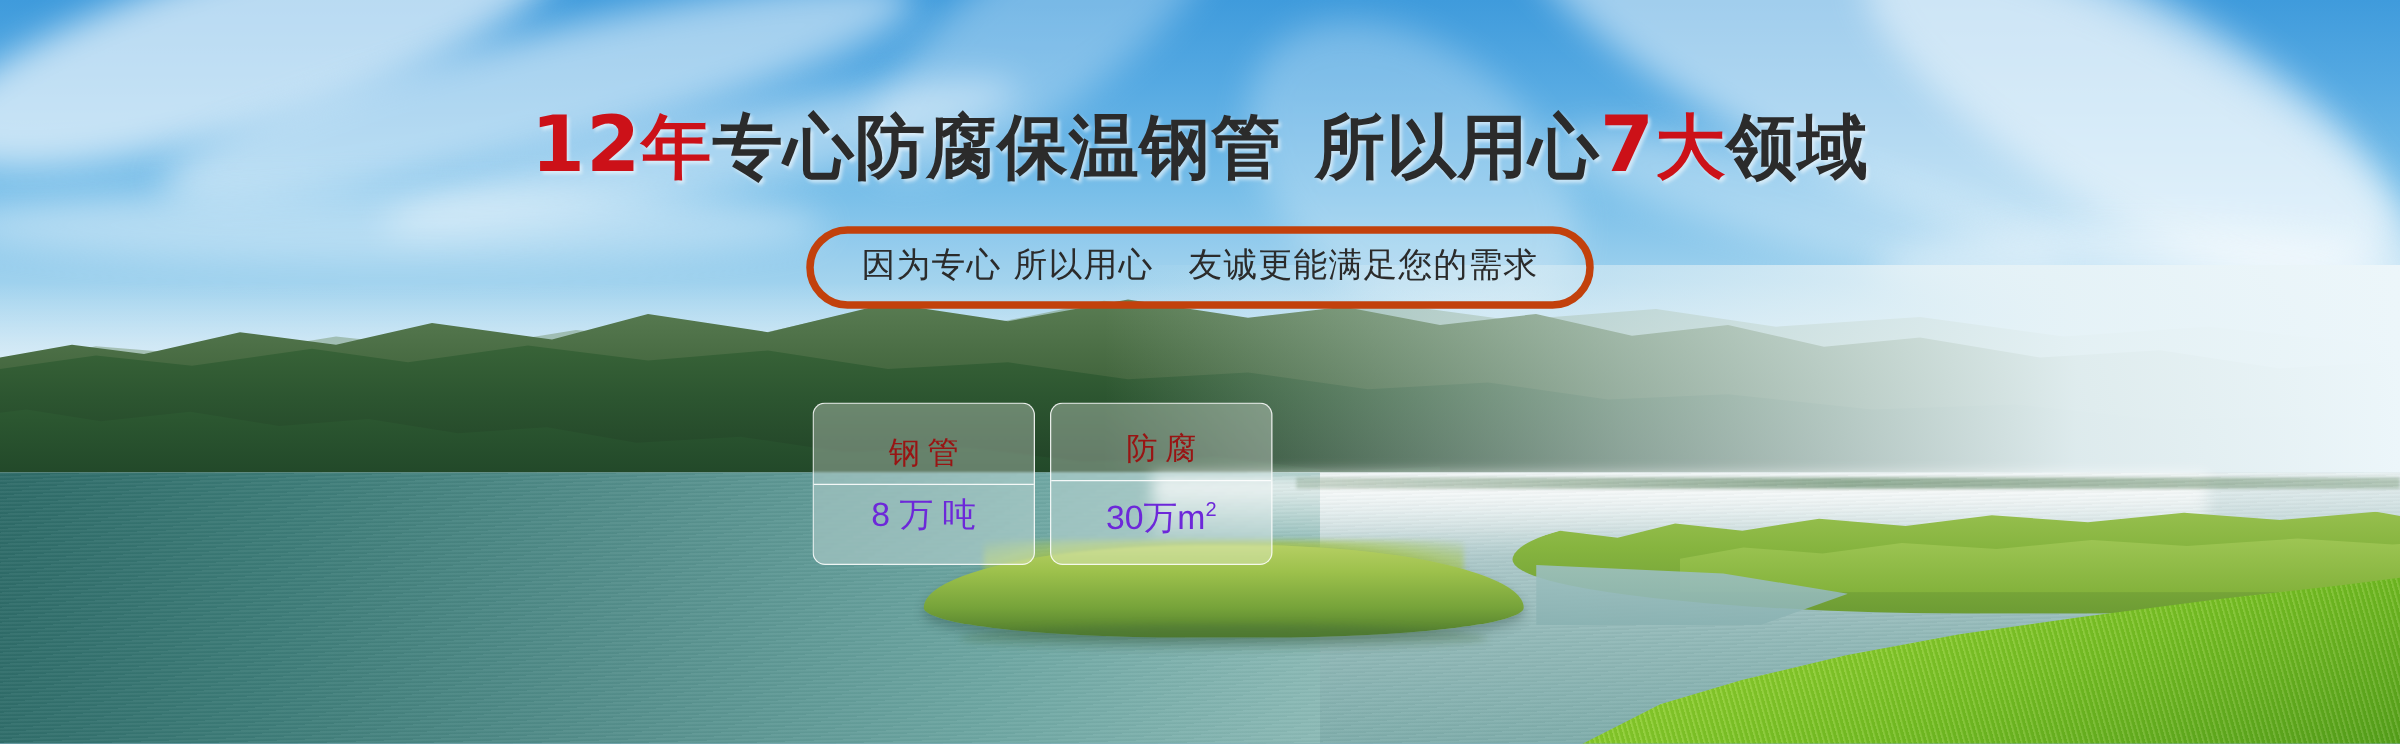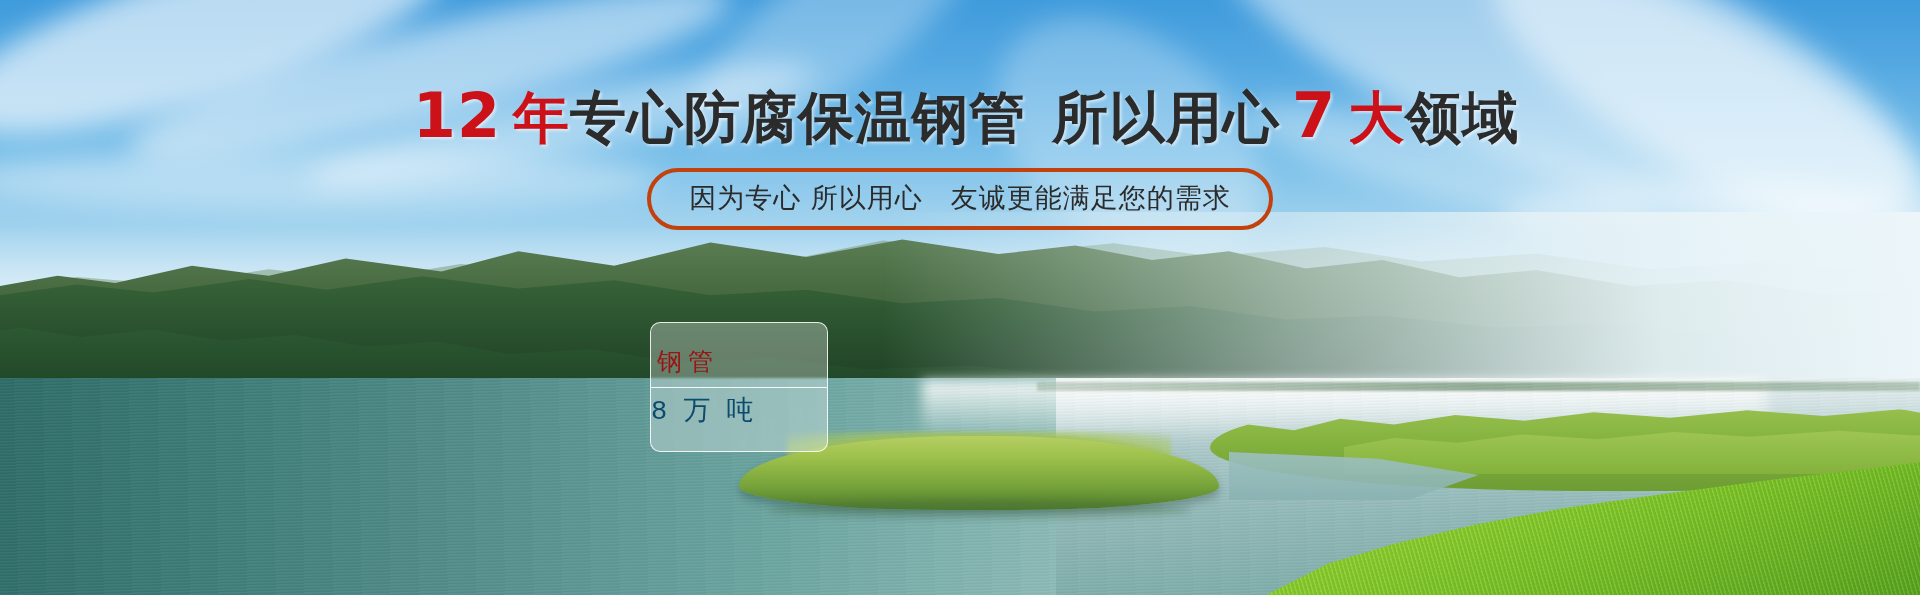--- a/index.html
+++ b/index.html
@@ -157,80 +157,81 @@
     text-align:center;
     font-family:"DejaVu Sans","Liberation Sans",sans-serif;
     font-weight:bold;
     font-size:56px;
     line-height:62px;
     letter-spacing:1px;
     color:#2b2b2b;
     text-shadow:2px 2px 3px rgba(255,255,255,.55);
     white-space:nowrap;
   }
-  .headline .hl-red{color:#cc1118;margin-left:12px;}
+  .headline .hl-red{color:#cc1118;}
   .headline .hl-num{font-size:62px;}
   .headline .hl-gap{display:inline-block;width:26px;}
 
   .subtitle-wrap{
     position:absolute;left:0;top:168px;width:100%;
     text-align:center;
   }
   .subtitle{
     display:inline-block;
     padding:9px 38px 11px;
-    border:4px solid #c2410c;
+    border:6px solid #c2410c;
     border-radius:34px;
     font-family:"DejaVu Sans","Liberation Sans",sans-serif;
     font-size:27px;
     line-height:34px;
     color:#2b2b2b;
     letter-spacing:1px;
     white-space:nowrap;
     background:rgba(255,255,255,.05);
+    margin-top:13px;
   }
 
   
   .cards{
     position:absolute;left:650px;top:322px;
     display:flex;
     gap:12px;
   }
   .card{
     position:relative;
     width:176px;
     height:128px;
     border-radius:10px;
     border:1px solid rgba(255,255,255,.85);
     background:rgba(255,255,255,.30);
     backdrop-filter:blur(1px);
     display:flex;
     flex-direction:column;
-    align-items:flex-start;
+    align-items:center;
     justify-content:center;
   }
   .card .card-label{
     font-family:"DejaVu Sans","Liberation Sans",sans-serif;
     font-size:25px;
     line-height:30px;
     letter-spacing:6px;
     text-indent:6px;
     color:#991413;
     margin-bottom:4px;
   }
   .card .card-sep{
     width:100%;height:1px;
     background:rgba(255,255,255,.9);
     margin:6px 0 8px;
   }
   .card .card-value{
-    font-family:Liberation Mono, monospace;
+    font-family:Liberation Sans, sans-serif;
     font-size:27px;
     line-height:32px;
-    color:#0c4a6e;
+    color:#6d28d9;
     white-space:nowrap;
   }
   .card .card-value sup{font-size:16px;vertical-align:super;}
 </style>
 </head>
 <body>
 
 <div class="banner">
 
   <div class="sky"></div>
@@ -281,17 +282,22 @@
     </div>
 
     <div class="cards">
 
       <div class="card">
         <div class="card-label">钢管</div>
         <div class="card-sep"></div>
         <div class="card-value"><span>8 万 吨</span></div>
       </div>
 
+      <div class="card">
+        <div class="card-label">防腐</div>
+        <div class="card-sep"></div>
+        <div class="card-value"><span>30万m</span><sup>2</sup></div>
+      </div>
 
 
     </div>
   </div>
 </div>
 
 </body></html>

